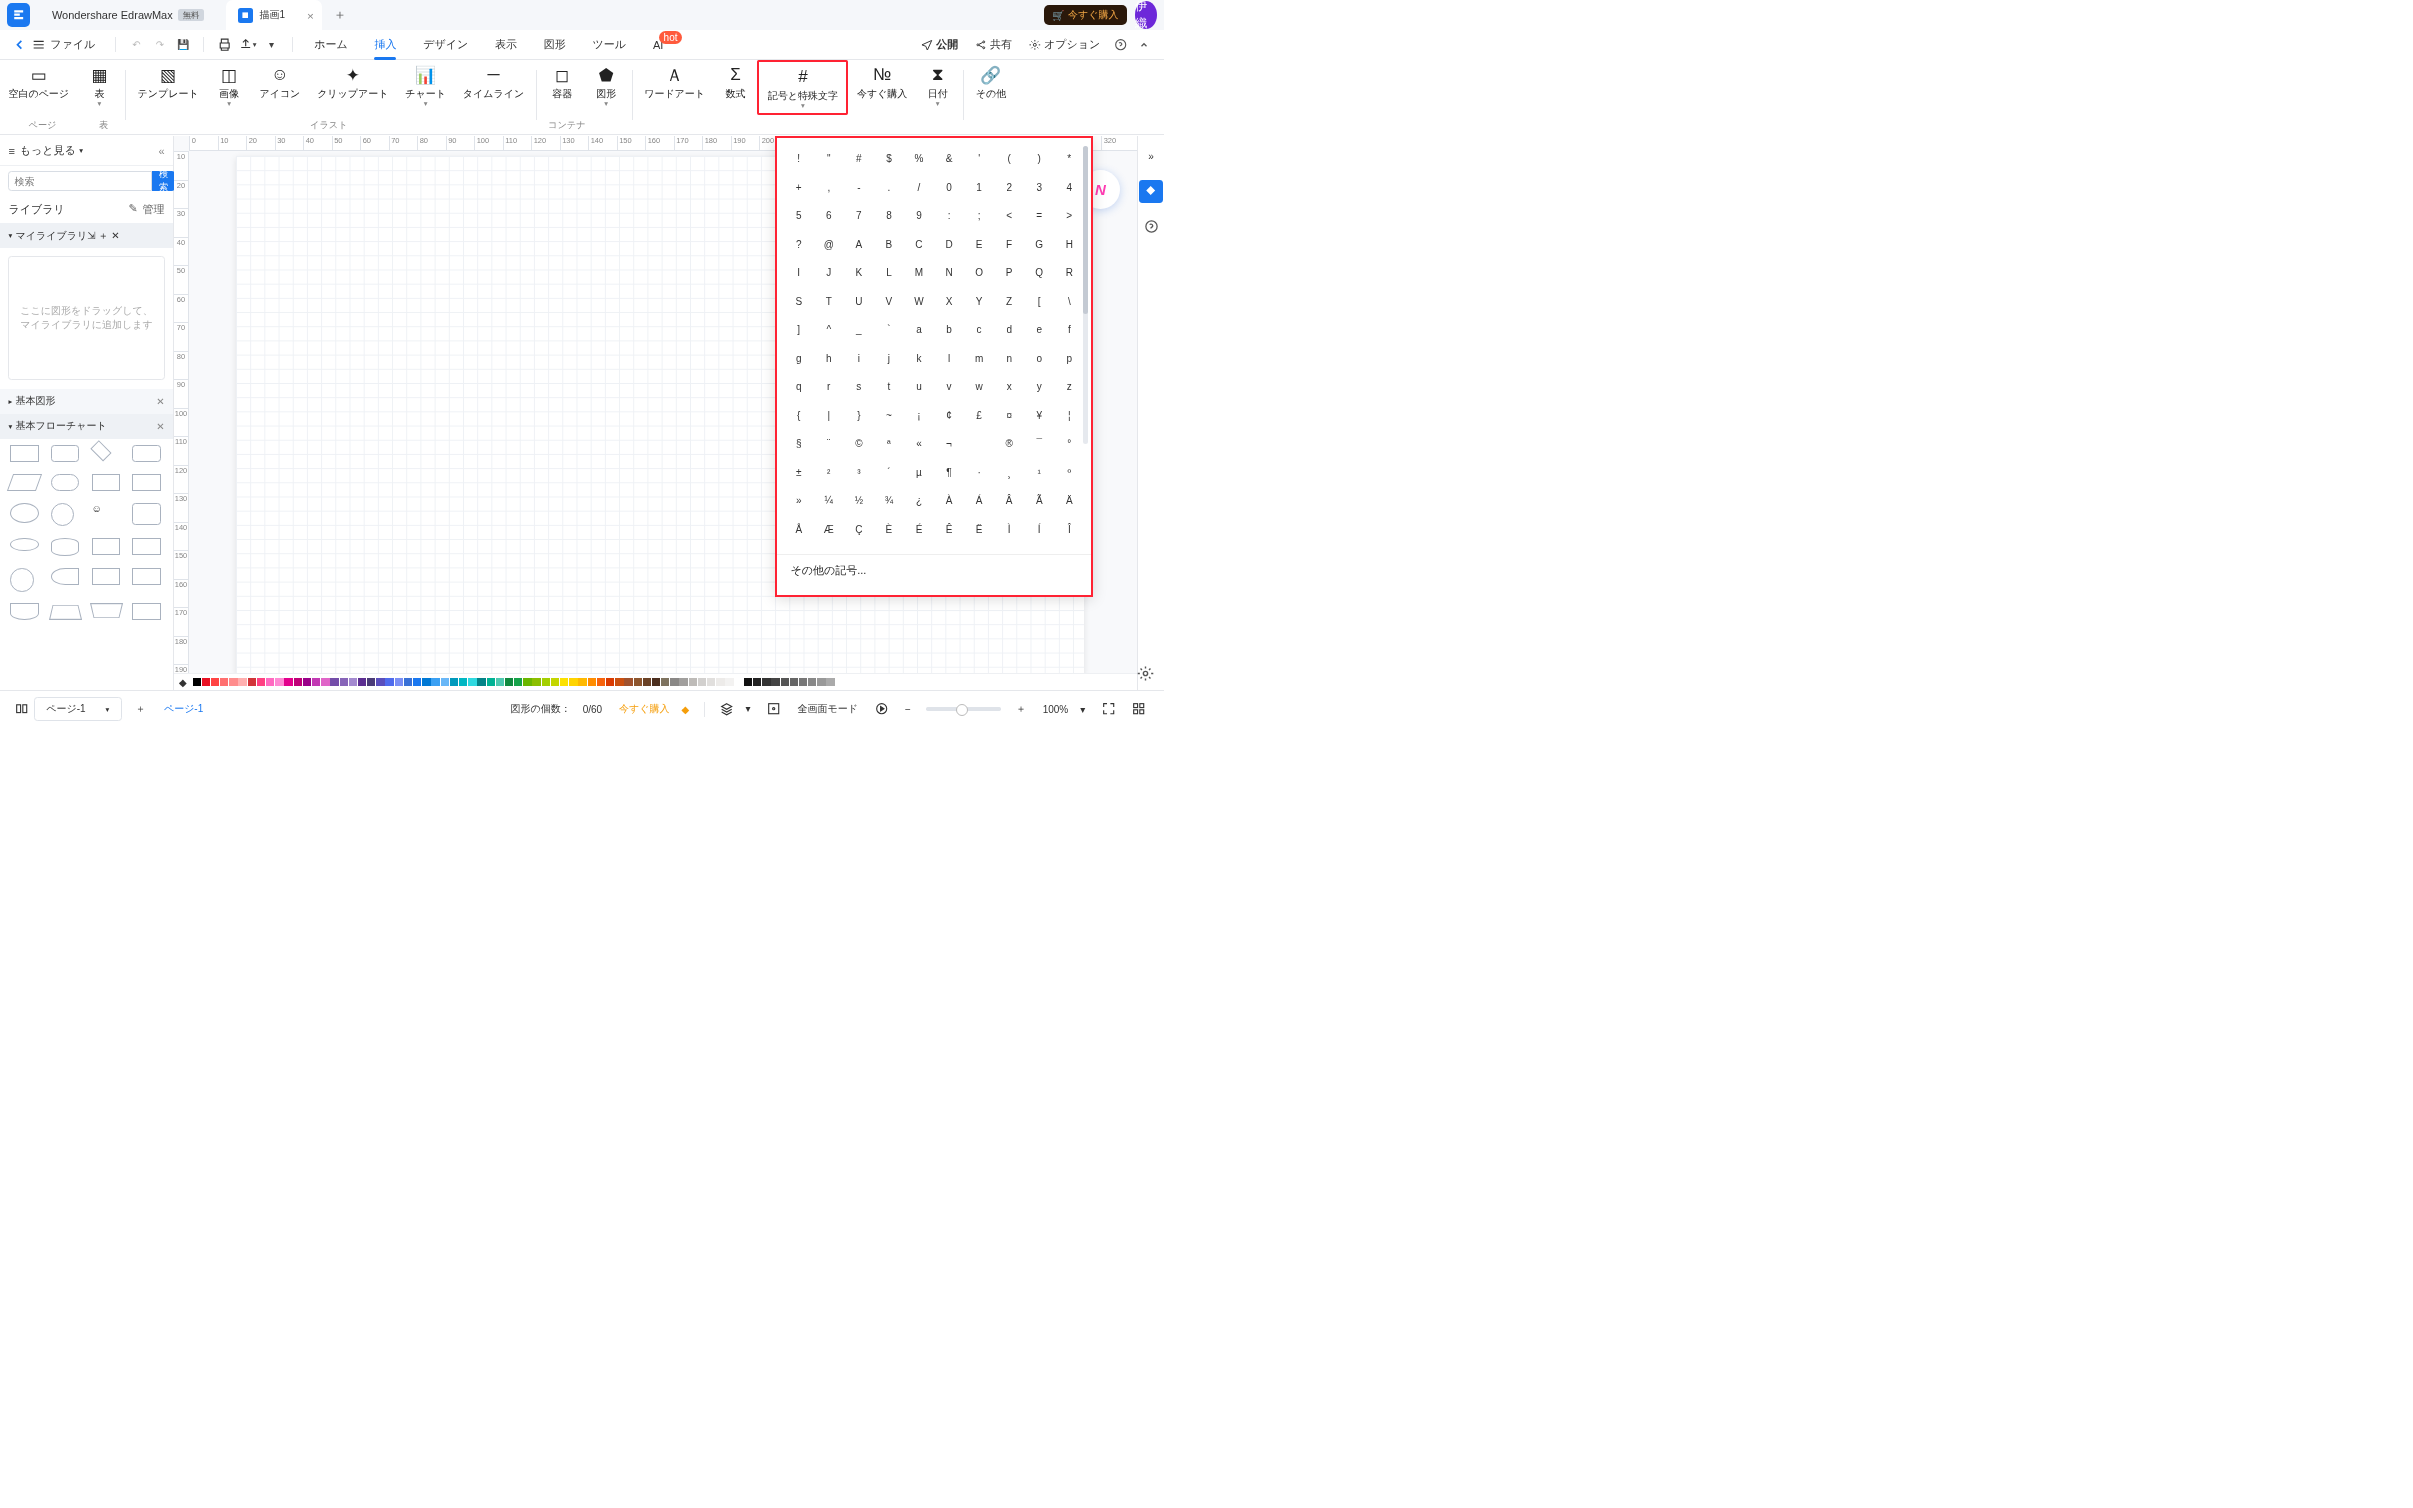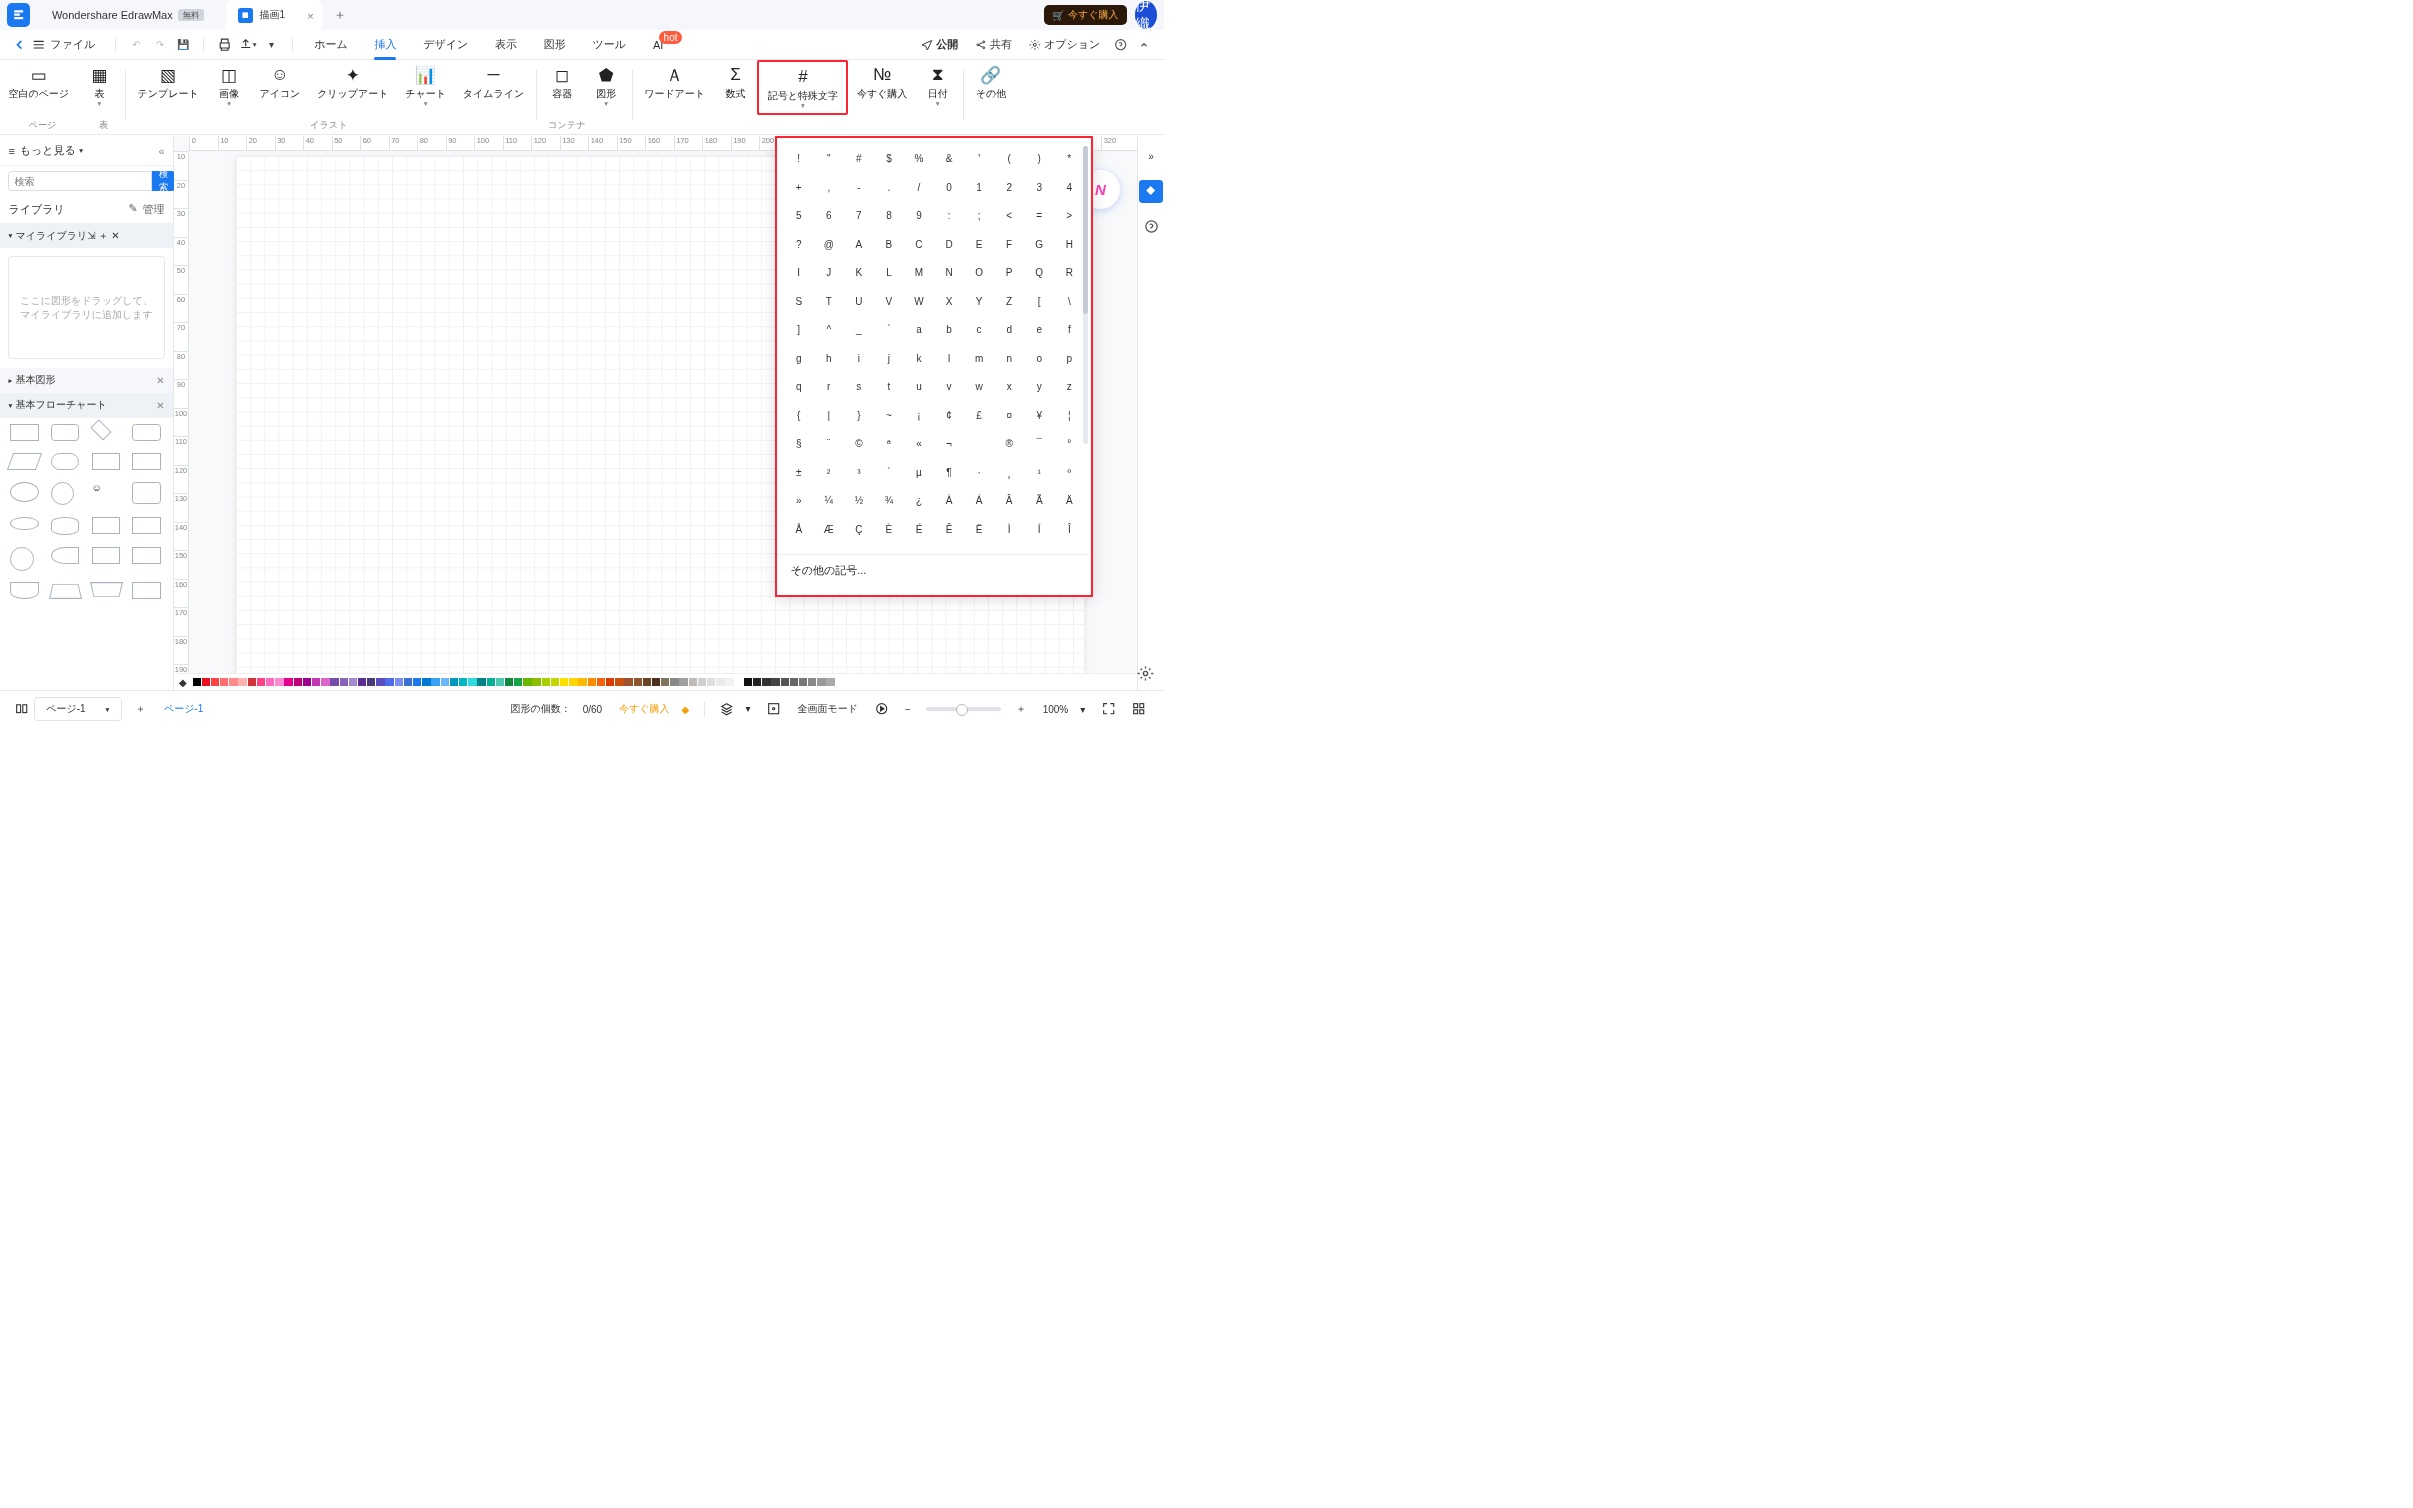--- a/index.html
+++ b/index.html
@@ -10,21 +10,21 @@
 .app-logo { width: 23.5px; height: 23.5px; background: #1a78f0; border-radius: 5px; display: inline-flex; align-items: center; justify-content: center; margin-right: 6.7px; }
 .app-logo svg { fill: #fff; }
 .app-tab { height: 30px; padding: 0 15px; display: flex; align-items: center; color: #333; font-size: 11px; font-weight: 500; }
 .badge-free { background: #d0d6de; border-radius: 2.5px; padding: 0.8px 5px; font-size: 8.4px; margin-left: 5px; color: #555; }
 .doc-tab { background: #fff; border-radius: 6.7px 6.7px 0 0; height: 30px; padding: 0 8.4px 0 11.7px; display: flex; align-items: center; margin-left: 6.7px; }
 .doc-logo { width: 15px; height: 15px; background: #1a78f0; border-radius: 2.5px; display: inline-flex; align-items: center; justify-content: center; margin-right: 6.7px; }
 .doc-tab .close { margin-left: 22px; color: #888; font-size: 11.7px; }
 .tab-add { width: 25px; text-align: center; color: #666; font-size: 13.4px; margin-left: 5px; }
 .tab-spacer { flex: 1; }
 .buy-btn { background: #2a180a; color: #f3a745; border-radius: 5px; padding: 3.4px 8.4px; font-size: 10px; display: flex; align-items: center; }
-.avatar { width: 22px; height: 28px; border-radius: 50%; background: #1d4ed8; color: #fff; display: flex; align-items: center; justify-content: center; margin-left: 8.4px; font-size: 15px; }
+.avatar { width: 22px; height: 28px; border-radius: 50%; background: #6d28d9; color: #fff; display: flex; align-items: center; justify-content: center; margin-left: 8.4px; font-size: 12px; }
 
 
 .menu-row { height: 30px; background: #fff; border-bottom: 0.8px solid #e5e7eb; display: flex; align-items: center; padding: 0 8.4px; }
 .icon-btn { width: 23.5px; height: 23.5px; display: flex; align-items: center; justify-content: center; color: #444; border-radius:3.4px;}
 .icon-btn.disabled { color: #bbb; }
 .file-menu { display: flex; align-items: center; margin-right: 11.7px; font-size: 11px; }
 .menu-row .sep { width: 0.8px; height: 15px; background: #e5e7eb; margin: 0 8.4px; }
 .top-tabs { display: flex; align-items: center; font-size: 11px; }
 .top-tab { padding: 0 13.4px; height: 30px; display: flex; align-items: center; color: #333; position: relative; }
 .top-tab.active { color: #1a78f0; }
@@ -51,21 +51,21 @@
 .lp-head { height: 30px; display: flex; align-items:center; padding: 0 8.4px; border-bottom: 0.8px solid #eef0f3; font-size: 11px; }
 .lp-head .collapse { margin-left: auto; color: #888; }
 .lp-search { padding: 5px 8.4px; display:flex; align-items:center; }
 .lp-search input { flex:1; height:20px; border:0.8px solid #d8dde4; border-radius:3.4px 0 0 3.4px; padding:0 5px; font-size:10px; }
 .lp-search-btn { height:20px; padding:0 6.7px; background:#1a78f0; color:#fff; border-radius:0 3.4px 3.4px 0; font-size:9.2px; display:flex; align-items:center; }
 .lp-row { height: 27px; display: flex; align-items:center; padding: 0 8.4px; font-size: 11px; }
 .lp-row .icons { margin-left: auto; display:flex; gap:5px; color:#666; }
 .lp-sect { height: 25px; display:flex; align-items:center; padding: 0 8.4px; font-size: 10px; background:#f5f7fa; }
 .lp-sect.active { background:#eef1f5; }
 .lp-sect .x { margin-left:auto; color:#888; }
-.drop-hint { margin:8.4px; height:103px; border:0.8px solid #e5e7eb; border-radius:3.4px; display:flex; align-items:center; justify-content:center; text-align:center; color:#aaa; font-size:10px; padding:8px; }
+.drop-hint { margin:8.4px; height:124px; border:0.8px solid #e5e7eb; border-radius:3.4px; display:flex; align-items:center; justify-content:center; text-align:center; color:#aaa; font-size:10px; padding:8px; }
 .shape-grid { padding: 6.7px 10px; display: grid; grid-template-columns: repeat(4, 1fr); gap: 11.7px 10px; }
 .shape { width: 28.5px; height: 17px; border: 1.3px solid #a9b2bf; border-radius: 0; }
 .shape.round { border-radius: 3.4px; }
 .shape.ellipse { border-radius: 50%; height: 20px; }
 .shape.circle { border-radius: 50%; width: 23.5px; height: 23.5px; }
 
 
 .canvas-wrap { flex:1; position:relative; background:#f8f9fb; overflow:hidden; }
 .ruler-h { position:absolute; top:0; left:15px; right:0; height:15px; background:#fff; border-bottom:0.8px solid #dfe3e9; display:flex; font-size:7.5px; color:#888; overflow:hidden;}
 .ruler-h span { width:28.5px; flex:none; text-align:left; border-left:0.8px solid #dfe3e9; padding-left:1.7px; }

